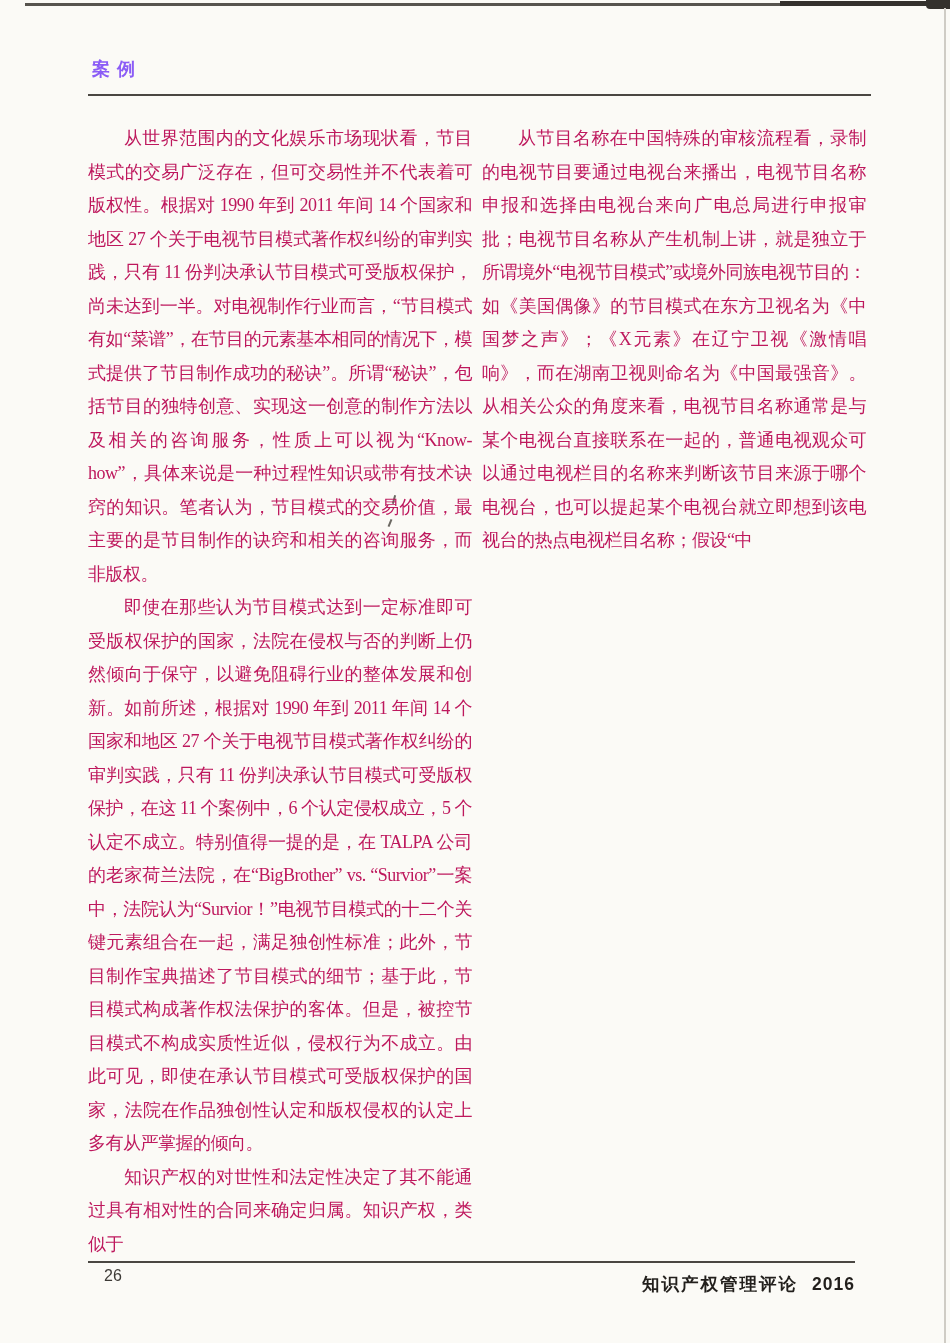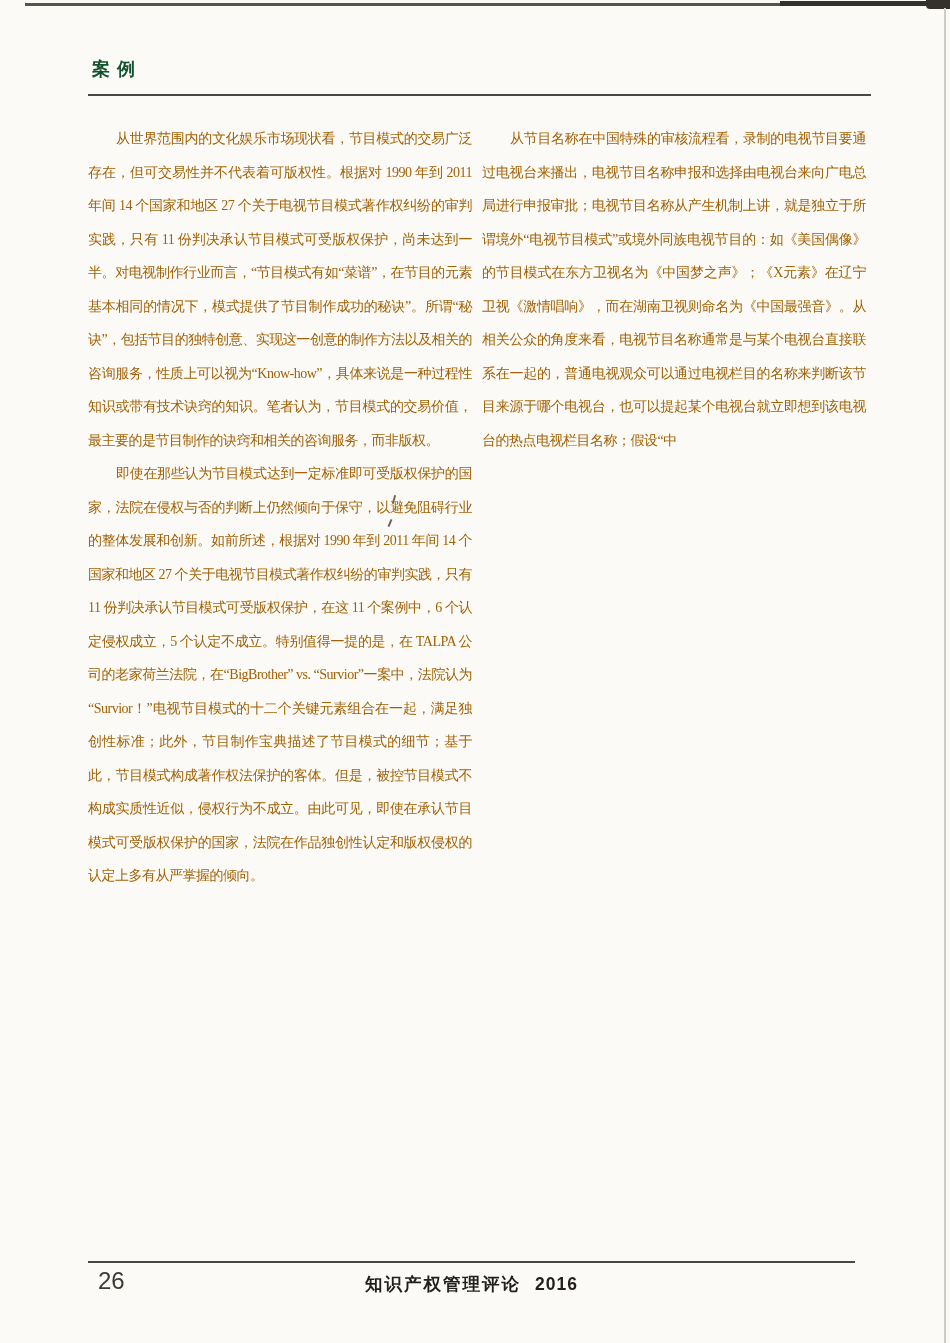--- a/index.html
+++ b/index.html
@@ -18,63 +18,63 @@
   .scan-top-line2   { position: absolute; top: 1px; left: 780px; right: 0; height: 5px; background: #34312d; }
   .scan-top-corner  { position: absolute; top: 0; right: 0; width: 24px; height: 9px; background: #34312d; border-radius: 0 0 0 4px; }
   .scan-right-line  { position: absolute; top: 8px; bottom: 0; right: 4px; width: 2px; background: #cfccc5; }
   .ink-mark-1 { position: absolute; left: 393px; top: 495px; width: 2px; height: 9px; background: #6b6862; transform: rotate(15deg); }
   .ink-mark-2 { position: absolute; left: 389px; top: 519px; width: 2px; height: 8px; background: #6b6862; transform: rotate(22deg); }
 
   
   .kicker {
     position: absolute; left: 92px; top: 57px;
     font-family: "Liberation Sans", "DejaVu Sans", sans-serif;
-    font-weight: bold; font-size: 18px; letter-spacing: 7px; color: #14532d;
+    font-weight: bold; font-size: 18px; letter-spacing: 7px; color: #8b5cf6;
   }
   .header-rule {
     position: absolute; left: 88px; top: 94px; width: 783px; height: 2px;
     background: #4a4742;
   }
 
   
   .columns {
     position: absolute; left: 88px; top: 122px; width: 778px;
     display: flex; gap: 10px;
   }
   .col { width: 384px; }
   .col p {
     margin: 0;
-    font-size: 14px;
+    font-size: 18px;
     line-height: 33.5px;
     letter-spacing: -0.5px;
     text-align: justify;
-    color: #a16207;
+    color: #be185d;
   }
   .col p.para { text-indent: 2em; }
   .col h2 {
     margin: 6px 0 5px 0;
     font-family: "Liberation Sans", "DejaVu Sans", sans-serif;
     font-weight: bold; font-size: 19.5px; line-height: 34px;
     letter-spacing: 0; color: #181614;
     text-indent: 2em; text-align: justify;
   }
 
   
   .footer-rule {
     position: absolute; left: 88px; top: 1261px; width: 767px; height: 2px;
     background: #4a4742;
   }
   .page-number {
-    position: absolute; left: 98px; top: 1267px;
+    position: absolute; left: 104px; top: 1267px;
     font-family: "Liberation Sans", "DejaVu Sans", sans-serif;
-    font-size: 24px; color: #3d3a36;
+    font-size: 16px; color: #3d3a36;
   }
   .journal-line {
     position: absolute; left: 88px; top: 1272px; width: 767px;
-    text-align: center;
+    text-align: right;
     font-family: "Liberation Sans", "DejaVu Sans", sans-serif;
     font-weight: bold; font-size: 17.5px; color: #221f1c; letter-spacing: 2px;
   }
   .journal-line .year { margin-left: 14px; letter-spacing: 1px; }
 </style>
 </head>
 <body>
 
 <div class="page">
 
@@ -85,20 +85,21 @@
   <div class="ink-mark-1"></div>
   <div class="ink-mark-2"></div>
 
   <div class="kicker">案例</div>
   <div class="header-rule"></div>
 
   <main class="columns">
     <section class="col">
       <p class="para">从世界范围内的文化娱乐市场现状看，节目模式的交易广泛存在，但可交易性并不代表着可版权性。根据对 1990 年到 2011 年间 14 个国家和地区 27 个关于电视节目模式著作权纠纷的审判实践，只有 11 份判决承认节目模式可受版权保护，尚未达到一半。对电视制作行业而言，“节目模式有如“菜谱”，在节目的元素基本相同的情况下，模式提供了节目制作成功的秘诀”。所谓“秘诀”，包括节目的独特创意、实现这一创意的制作方法以及相关的咨询服务，性质上可以视为“Know-how”，具体来说是一种过程性知识或带有技术诀窍的知识。笔者认为，节目模式的交易价值，最主要的是节目制作的诀窍和相关的咨询服务，而非版权。</p>
       <p class="para">即使在那些认为节目模式达到一定标准即可受版权保护的国家，法院在侵权与否的判断上仍然倾向于保守，以避免阻碍行业的整体发展和创新。如前所述，根据对 1990 年到 2011 年间 14 个国家和地区 27 个关于电视节目模式著作权纠纷的审判实践，只有 11 份判决承认节目模式可受版权保护，在这 11 个案例中，6 个认定侵权成立，5 个认定不成立。特别值得一提的是，在 TALPA 公司的老家荷兰法院，在“BigBrother” vs. “Survior”一案中，法院认为“Survior！”电视节目模式的十二个关键元素组合在一起，满足独创性标准；此外，节目制作宝典描述了节目模式的细节；基于此，节目模式构成著作权法保护的客体。但是，被控节目模式不构成实质性近似，侵权行为不成立。由此可见，即使在承认节目模式可受版权保护的国家，法院在作品独创性认定和版权侵权的认定上多有从严掌握的倾向。</p>
+      <p class="para">知识产权的对世性和法定性决定了其不能通过具有相对性的合同来确定归属。知识产权，类似于</p>
     </section>
     <section class="col">
       <p class="para">从节目名称在中国特殊的审核流程看，录制的电视节目要通过电视台来播出，电视节目名称申报和选择由电视台来向广电总局进行申报审批；电视节目名称从产生机制上讲，就是独立于所谓境外“电视节目模式”或境外同族电视节目的：如《美国偶像》的节目模式在东方卫视名为《中国梦之声》；《X元素》在辽宁卫视《激情唱响》，而在湖南卫视则命名为《中国最强音》。从相关公众的角度来看，电视节目名称通常是与某个电视台直接联系在一起的，普通电视观众可以通过电视栏目的名称来判断该节目来源于哪个电视台，也可以提起某个电视台就立即想到该电视台的热点电视栏目名称；假设“中</p>
     </section>
   </main>
 
   <div class="footer-rule"></div>
   <div class="page-number">26</div>
   <div class="journal-line">
     <span>知识产权管理评论</span><span class="year">2016</span>

